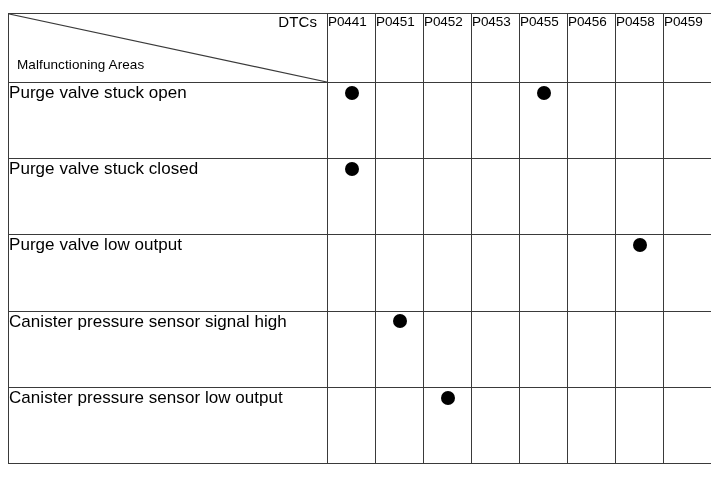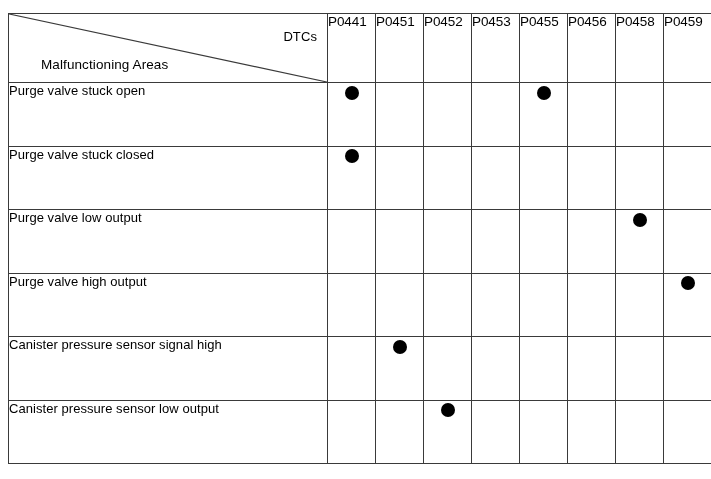--- a/index.html
+++ b/index.html
@@ -34,47 +34,46 @@
     padding:0;
   }
   .corner .diag{
     position:absolute; left:0; top:0;
     width:100%; height:100%;
     display:block;
     pointer-events:none;
   }
   .corner .dtcs{
     position:absolute;
-    right:10px; top:16px;
-    font-size:13px;
+    right:10px; top:0;
+    font-size:15px;
     line-height:1;
     letter-spacing:.1px;
   }
   .corner .areas{
     position:absolute;
     left:8px; bottom:11px;
     font-size:13.5px;
     line-height:1;
     letter-spacing:.1px;
-    margin-left:24px;
   }
 
   .dtc-head{
     width:47px;
     height:68px;
     text-align:left;
     vertical-align:middle;
     font-size:13.5px;
     letter-spacing:-.1px;
     white-space:nowrap;
   }
 
   .rowlabel{
     height:43px;
-    font-size:13px;
+    font-size:17px;
     letter-spacing:.05px;
     padding:6px 0 0 8px;
     white-space:nowrap;
     vertical-align:top;
   }
 
   .cell{
     height:43px;
     text-align:center;
     vertical-align:middle;
@@ -141,31 +140,20 @@
           <td class="cell"></td>
           <td class="cell"></td>
           <td class="cell"></td>
           <td class="cell"></td>
           <td class="cell"></td>
           <td class="cell"></td>
           <td class="cell"><span class="dot"></span></td>
           <td class="cell"></td>
         </tr>
         <tr>
-          <td class="rowlabel">Purge valve high output</td>
-          <td class="cell"></td>
-          <td class="cell"></td>
-          <td class="cell"></td>
-          <td class="cell"></td>
-          <td class="cell"></td>
-          <td class="cell"></td>
-          <td class="cell"></td>
-          <td class="cell"><span class="dot"></span></td>
-        </tr>
-        <tr>
           <td class="rowlabel">Canister pressure sensor signal high</td>
           <td class="cell"></td>
           <td class="cell"><span class="dot"></span></td>
           <td class="cell"></td>
           <td class="cell"></td>
           <td class="cell"></td>
           <td class="cell"></td>
           <td class="cell"></td>
           <td class="cell"></td>
         </tr>

